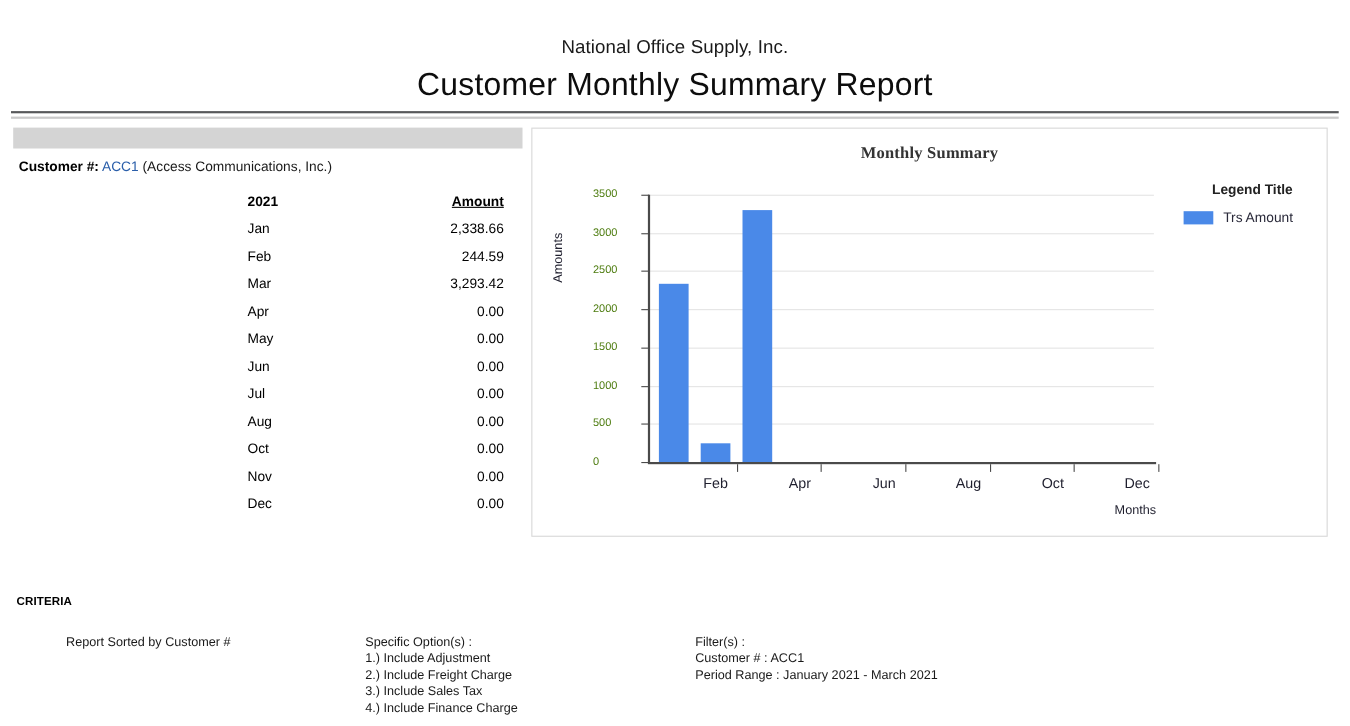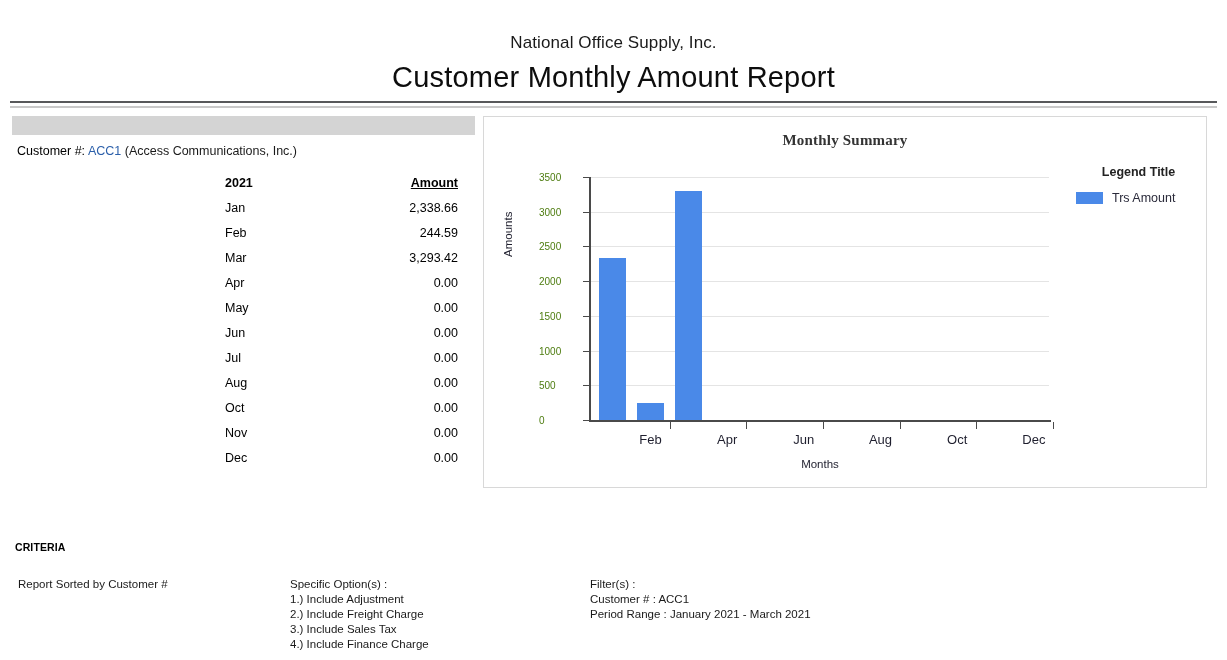--- a/index.html
+++ b/index.html
@@ -60,21 +60,21 @@
     top: 116px; left: 12px;
     width: 463px; height: 19px;
     background: #d4d4d4;
   }
   #customer-line {
     position: absolute;
     top: 144px; left: 17px;
     font-size: 12.5px;
     white-space: nowrap;
   }
-  #customer-line .lbl { font-weight: normal; text-align: right; }
+  #customer-line .lbl { font-weight: bold; text-align: right; }
   #customer-line .code { color: #2b5faa; }
   #customer-line .name { color: #1a1a1a; }
 
   #summary-table {
     position: absolute;
     top: 170px; left: 17px;
     width: 465px;
     border-collapse: collapse;
   }
   #summary-table td, #summary-table th {
@@ -179,21 +179,21 @@
     width: 44px;
     margin-left: -22px;
     text-align: center;
     font-size: 13px;
     color: #1f1f2e;
   }
   #x-axis-title {
     position: absolute;
     top: 341px; left: 105px;
     width: 462px;
-    text-align: center;
+    text-align: right;
     font-size: 11.5px;
     color: #1f1f2e;
   }
 
   
   #legend {
     position: absolute;
     top: 48px; left: 592px;
     width: 125px;
   }
@@ -228,33 +228,34 @@
     font-size: 10.5px;
     font-weight: bold;
     letter-spacing: 0.1px;
   }
   .crit-col {
     position: absolute;
     font-size: 11.5px;
     line-height: 15px;
     color: #1a1a1a;
     white-space: nowrap;
+    margin-left: 42px;
   }
   #crit-col-sort { top: 577px; left: 18px; }
   #crit-col-options { top: 577px; left: 290px; }
   #crit-col-filters { top: 577px; left: 590px; }
 </style>
 </head>
 <body>
 
 <div id="page">
 
   <div id="report-header">
     <div id="company-name">National Office Supply, Inc.</div>
-    <div id="report-title">Customer Monthly Amount Report</div>
+    <div id="report-title">Customer Monthly Summary Report</div>
   </div>
 
   <div id="rule-dark"></div>
   <div id="rule-light"></div>
 
   <div id="gray-bar"></div>
 
   <div id="customer-line">
     <span class="lbl">Customer #:</span>
     <span class="code">ACC1</span>

